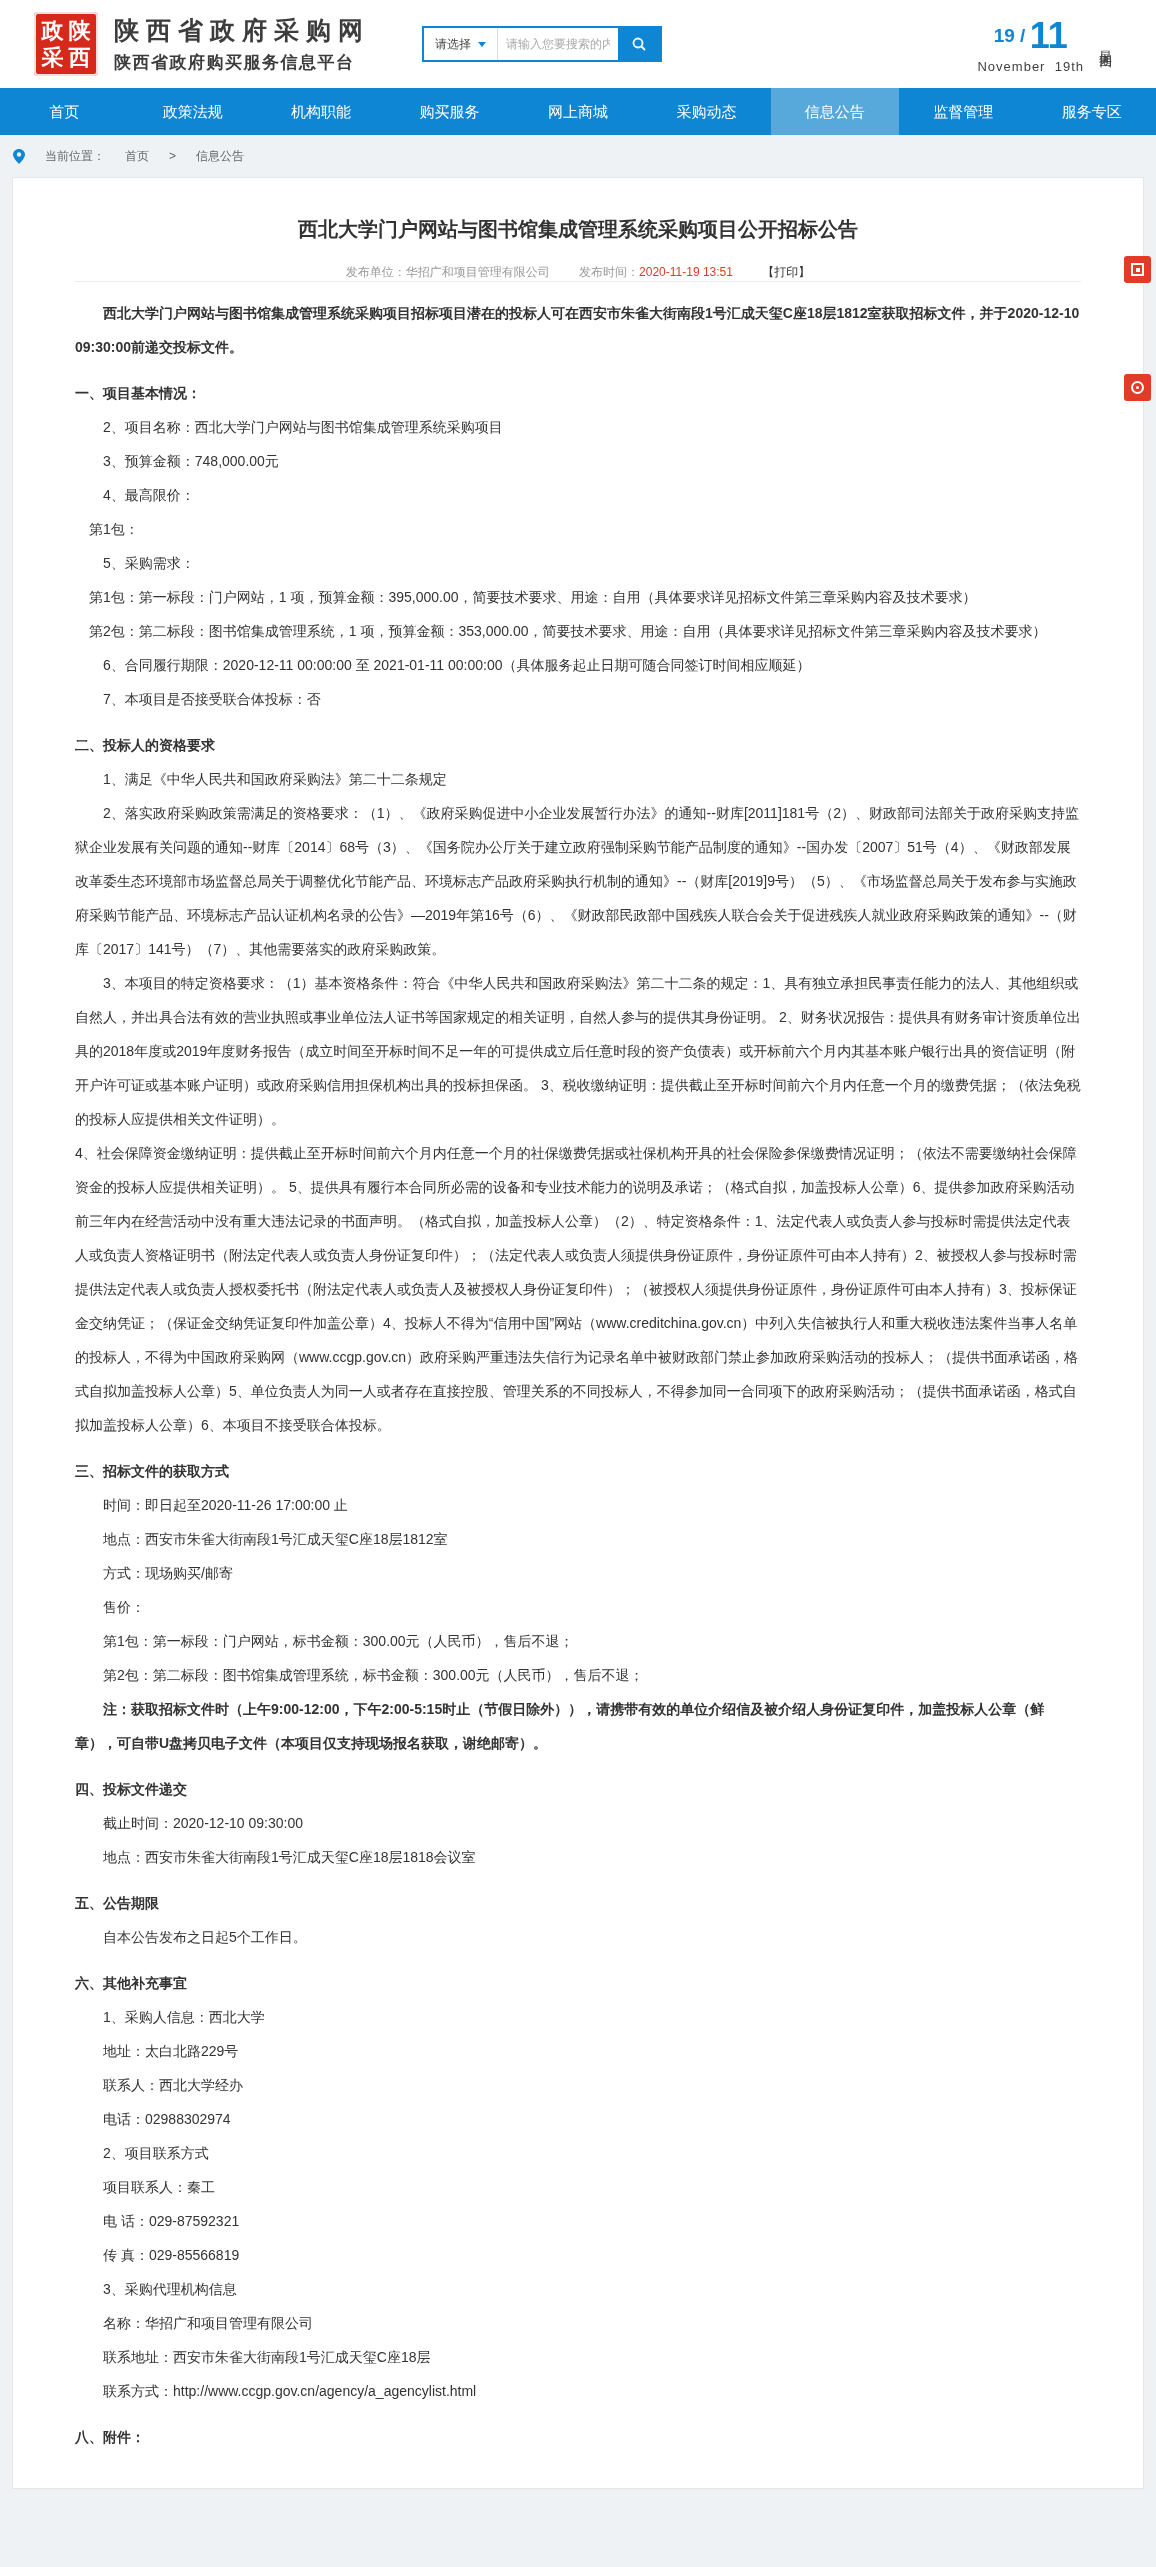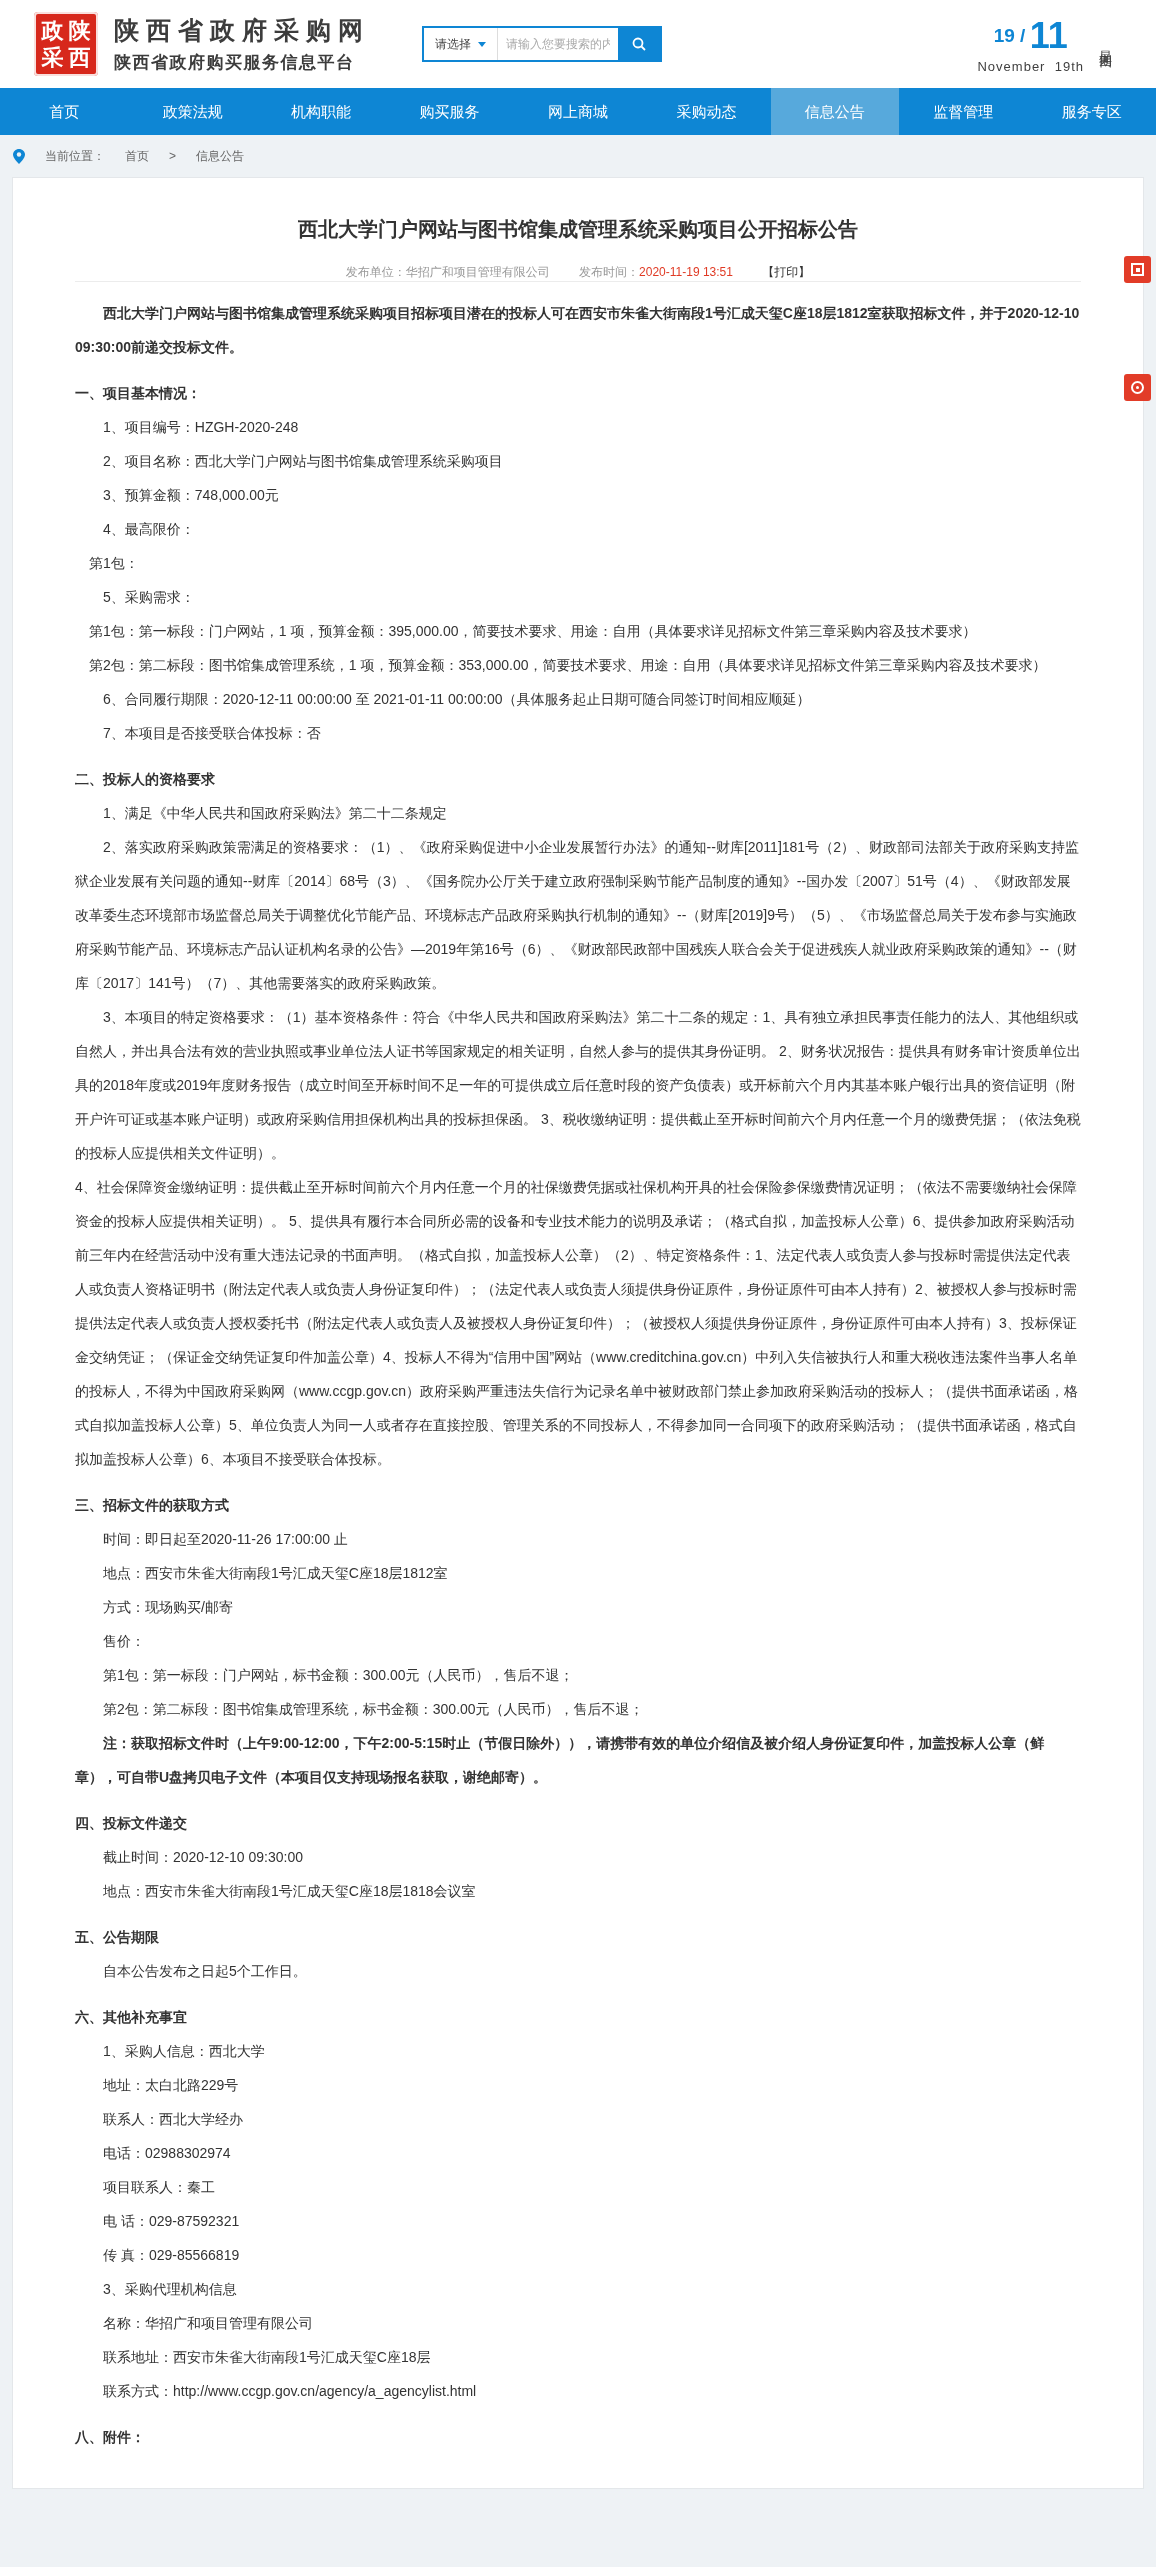--- a/index.html
+++ b/index.html
@@ -170,21 +170,20 @@
 <main class="card">
   <h1 class="article-title">西北大学门户网站与图书馆集成管理系统采购项目公开招标公告</h1>
   <div class="article-meta">
     <span>发布单位：</span><span>华招广和项目管理有限公司</span><span class="gap"></span>
     <span>发布时间：</span><span class="meta-time">2020-11-19 13:51</span><span class="gap"></span>
     <a class="print-btn">【打印】</a>
   </div>
   <div class="article-body">
       <p class="para bold ind-2">西北大学门户网站与图书馆集成管理系统采购项目招标项目潜在的投标人可在西安市朱雀大街南段1号汇成天玺C座18层1812室获取招标文件，并于2020-12-10 09:30:00前递交投标文件。</p>
       <p class="para heading ind-0">一、项目基本情况：</p>
-      <p class="para normal ind-2">1、项目编号：HZGH-2020-248</p>
       <p class="para normal ind-2">2、项目名称：西北大学门户网站与图书馆集成管理系统采购项目</p>
       <p class="para normal ind-2">3、预算金额：748,000.00元</p>
       <p class="para normal ind-2">4、最高限价：</p>
       <p class="para normal ind-1">第1包：</p>
       <p class="para normal ind-2">5、采购需求：</p>
       <p class="para normal ind-1">第1包：第一标段：门户网站，1 项，预算金额：395,000.00，简要技术要求、用途：自用（具体要求详见招标文件第三章采购内容及技术要求）</p>
       <p class="para normal ind-1">第2包：第二标段：图书馆集成管理系统，1 项，预算金额：353,000.00，简要技术要求、用途：自用（具体要求详见招标文件第三章采购内容及技术要求）</p>
       <p class="para normal ind-2">6、合同履行期限：2020-12-11 00:00:00 至 2021-01-11 00:00:00（具体服务起止日期可随合同签订时间相应顺延）</p>
       <p class="para normal ind-2">7、本项目是否接受联合体投标：否</p>
       <p class="para heading ind-0">二、投标人的资格要求</p>
@@ -203,20 +202,21 @@
       <p class="para heading ind-0">四、投标文件递交</p>
       <p class="para normal ind-2">截止时间：2020-12-10 09:30:00</p>
       <p class="para normal ind-2">地点：西安市朱雀大街南段1号汇成天玺C座18层1818会议室</p>
       <p class="para heading ind-0">五、公告期限</p>
       <p class="para normal ind-2">自本公告发布之日起5个工作日。</p>
       <p class="para heading ind-0">六、其他补充事宜</p>
       <p class="para normal ind-2">1、采购人信息：西北大学</p>
       <p class="para normal ind-2">地址：太白北路229号</p>
       <p class="para normal ind-2">联系人：西北大学经办</p>
       <p class="para normal ind-2">电话：02988302974</p>
+      <p class="para normal ind-2">2、项目联系方式</p>
       <p class="para normal ind-2">项目联系人：秦工</p>
       <p class="para normal ind-2">电 话：029-87592321</p>
       <p class="para normal ind-2">传 真：029-85566819</p>
       <p class="para normal ind-2">3、采购代理机构信息</p>
       <p class="para normal ind-2">名称：华招广和项目管理有限公司</p>
       <p class="para normal ind-2">联系地址：西安市朱雀大街南段1号汇成天玺C座18层</p>
       <p class="para normal ind-2">联系方式：http://www.ccgp.gov.cn/agency/a_agencylist.html</p>
       <p class="para heading ind-0">八、附件：</p>
     </div>
 

